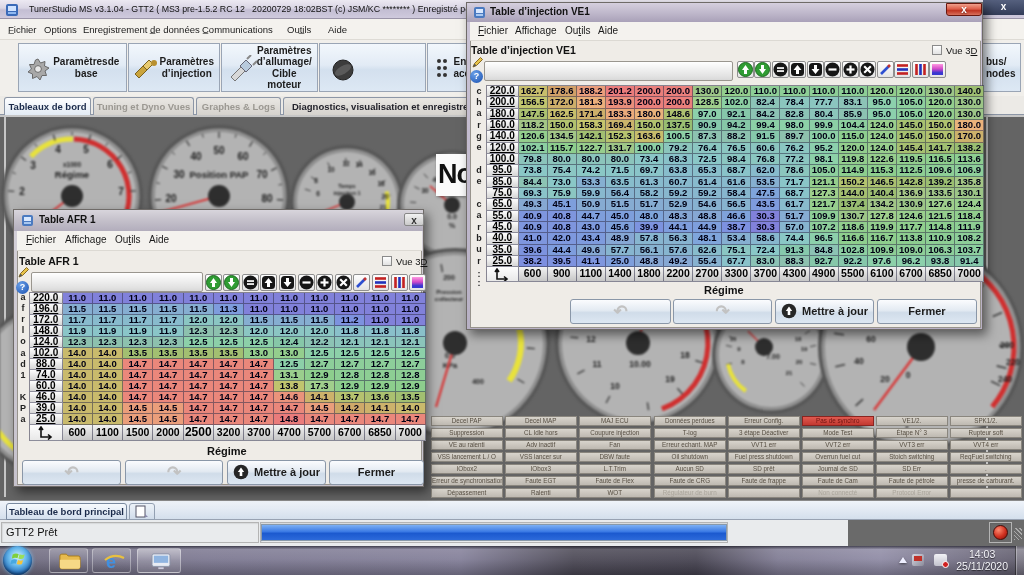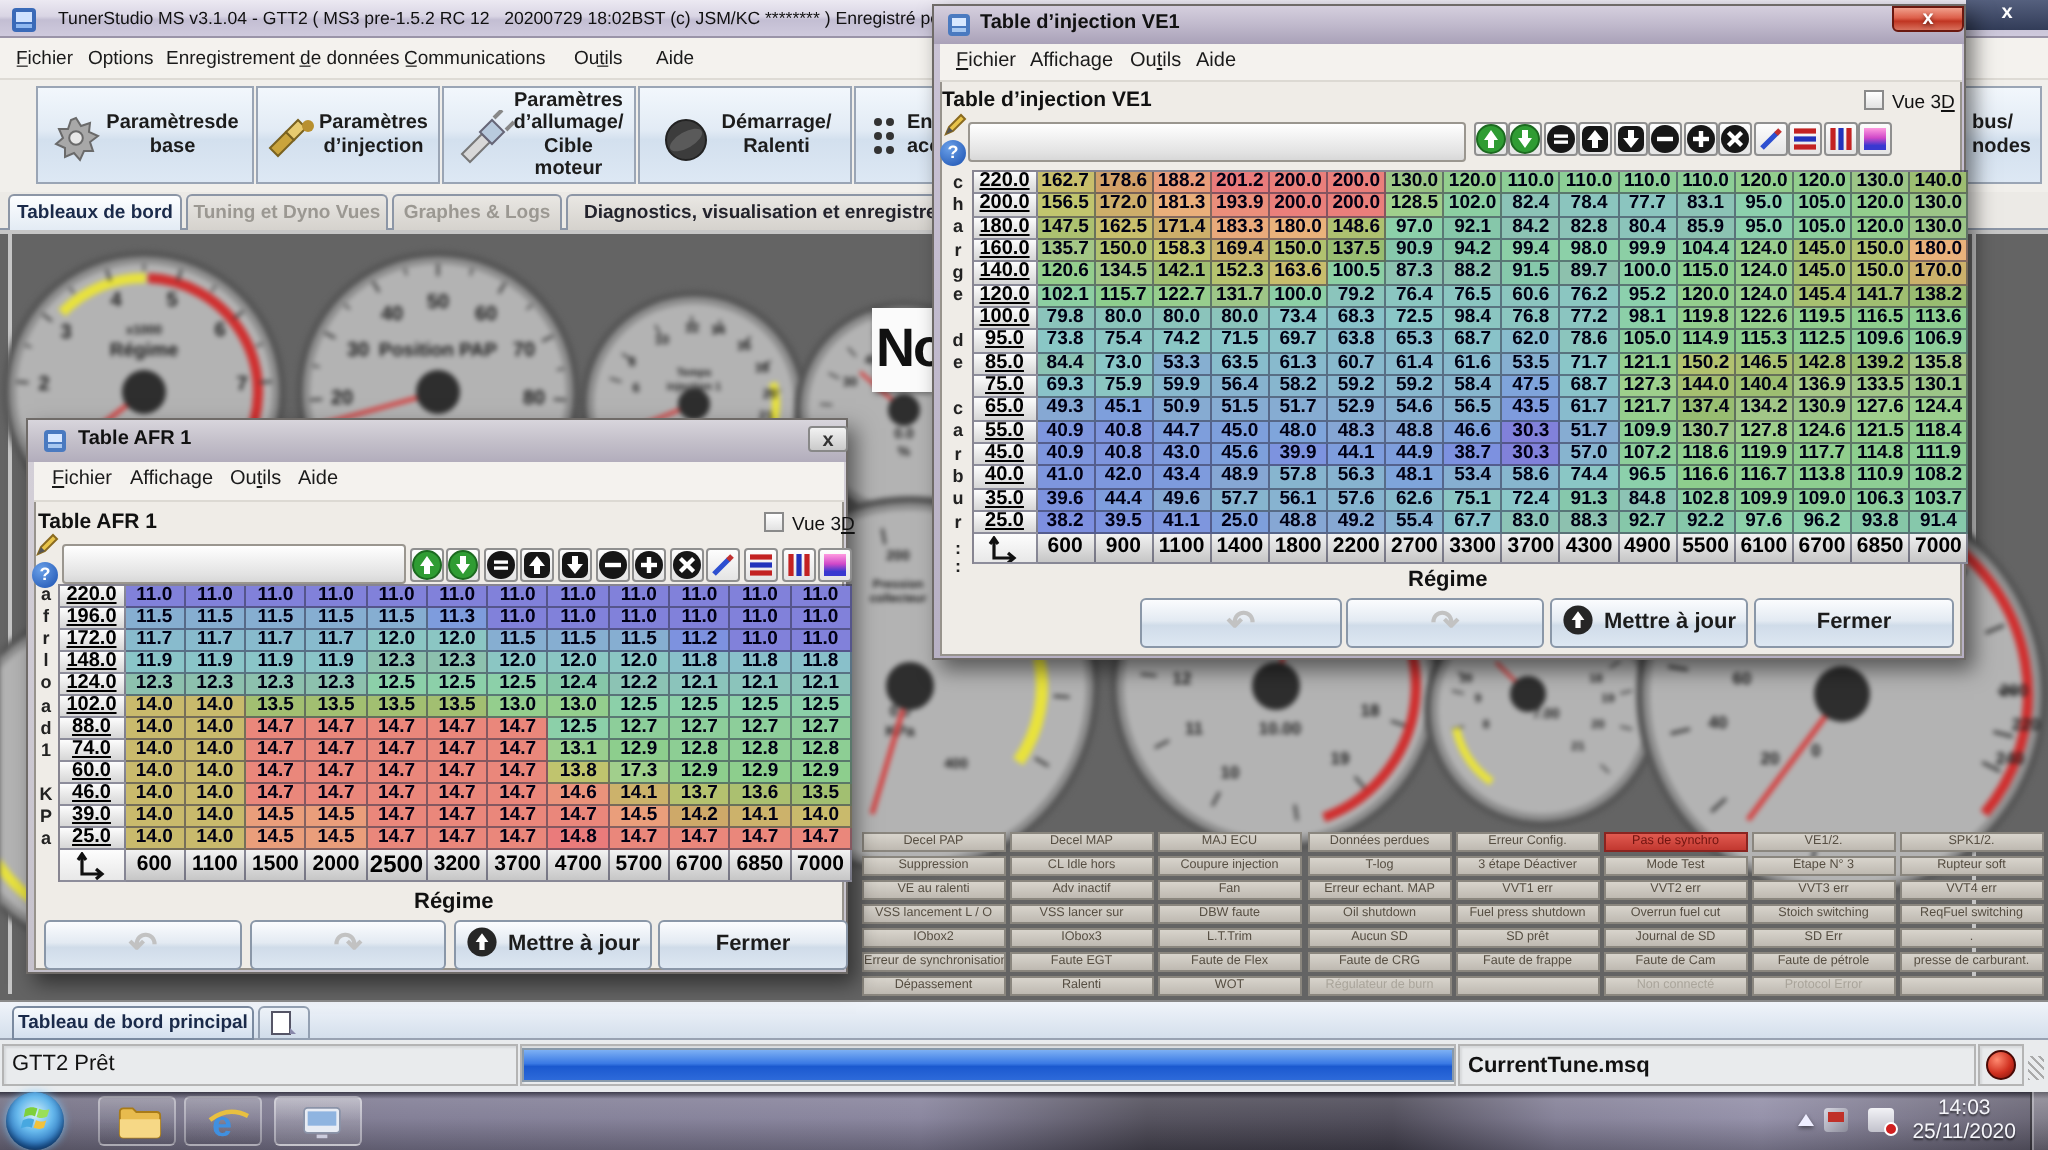--- a/index.html
+++ b/index.html
@@ -21,21 +21,21 @@
 #gsvg{position:absolute;left:0;top:0;filter:blur(1.3px)}
 #nobox{position:absolute;left:436px;top:39px;width:30px;height:42px;background:#fbfbfb;overflow:hidden;box-shadow:1px 1px 3px rgba(0,0,0,.4)}
 #nobox b{font-size:27px;color:#111;position:absolute;left:2px;top:5px;letter-spacing:-1px}
 .gb{position:absolute;width:71.5px;height:10.3px;background:linear-gradient(180deg,#d8d4cc,#beb9b1);border:1px solid #8a867e;font-size:6.3px;color:#564e42;filter:blur(.3px);text-align:center;line-height:8.5px;white-space:nowrap;overflow:hidden}
 .gbr{background:linear-gradient(180deg,#e05a50,#c23830);color:#701410;border-color:#8a2420}
 .gbd{color:#aaa59b}
 
 #btabs{left:0;top:500px;width:1024px;height:20px;background:linear-gradient(180deg,#f0f4fa,#d4dfec);border-top:1px solid #8a8a8a;border-bottom:1px solid #98a2b2;position:absolute}
 #btab1{position:absolute;left:6px;top:2px;width:121px;height:17px;background:linear-gradient(180deg,#f8fbfe,#d3dfee);border:1px solid #7a8aa0;border-radius:3px 3px 0 0;font-size:9.5px;font-weight:bold;color:#1a2a4a;text-align:center;line-height:16px}
 #btab2{position:absolute;left:129px;top:2px;width:26px;height:17px;background:linear-gradient(180deg,#eef3f9,#d0dcea);border:1px solid #93a0b2;border-radius:3px 3px 0 0}
-#status{left:0;top:520px;width:1024px;height:26px;background:#e9ebed;position:absolute;font-size:11px;color:#111}
+#status{left:0;top:520px;width:848px;height:26px;background:#e9ebed;position:absolute;font-size:11px;color:#111}
 .scell{position:absolute;top:2px;height:21px;border:1px solid #b4b4b4;box-shadow:inset 1px 1px 1px rgba(0,0,0,.08)}
 #pbar{position:absolute;left:261px;top:4px;width:466px;height:17px;background:linear-gradient(180deg,#7db0f4 0%,#3a79e4 45%,#1b59cf 55%,#2d6ada 100%);border:1px solid #8899aa}
 #conn{position:absolute;left:993px;top:5px;width:15px;height:15px;border-radius:50%;background:radial-gradient(circle at 35% 30%,#ff8a70,#d03020 55%,#7a100a);border:1px solid #4a0a06}
 
 #task{left:0;top:546px;width:1024px;height:29px;position:absolute;background:linear-gradient(90deg,#6e6a7e 0,#7b7790 20%,#827e98 45%,#4a4754 56%,#454250 68%,#7e7a92 76%,#8e8aa4 86%,#5e5a6a 100%)}
 #task:before{content:"";position:absolute;left:0;top:0;width:100%;height:100%;background:linear-gradient(180deg,rgba(20,20,30,.6) 0,rgba(255,255,255,.14) 12%,rgba(255,255,255,.07) 45%,rgba(0,0,0,.22) 100%)}
 .tkb{position:absolute;top:2px;height:25px;border:1px solid rgba(255,255,255,.35);border-radius:3px;background:linear-gradient(180deg,rgba(255,255,255,.22),rgba(255,255,255,.06) 50%,rgba(0,0,0,.08))}
 #clock{position:absolute;right:16px;top:2px;color:#f5f5fa;font-size:10.5px;text-align:center;line-height:12px;text-shadow:0 1px 1px rgba(0,0,0,.6)}
 #sdesk{position:absolute;right:0;top:0;width:9px;height:29px;background:linear-gradient(180deg,rgba(255,255,255,.25),rgba(255,255,255,.08));border-left:1px solid rgba(0,0,0,.5);box-shadow:inset 1px 0 0 rgba(255,255,255,.3)}
 
@@ -105,21 +105,20 @@
       <path d="M13 11 L19 5 L25 11 L19 17 Z" fill="#b8cadd" stroke="#667"></path>
       <path d="M20 4 L24 0 M26 10 L30 6" stroke="#888" stroke-width="2"></path>
     </svg>
     <div class="tx" style="padding-left:30px;line-height:11.5px">Paramètres<br>d’allumage/<br>Cible<br>moteur</div>
   </div>
 <div class="tbtn" style="left:318.5px;width:107.5px">
     <svg style="position:absolute;left:11px;top:14px" width="24" height="24" viewBox="0 0 24 24">
       <circle cx="12" cy="12" r="10" fill="#3c3c3c" stroke="#222"></circle>
       <ellipse cx="12" cy="12" rx="9" ry="4" fill="#5a5a5a" transform="rotate(-30 12 12)"></ellipse>
     </svg>
-    <div class="tx" style="padding-left:32px">Démarrage/<br>Ralenti</div>
   </div>
 <div class="tbtn" style="left:426.5px;width:110px">
     <svg style="position:absolute;left:6px;top:13px" width="16" height="26" viewBox="0 0 16 26">
       <circle cx="5" cy="4" r="2" fill="#333"></circle>
       <circle cx="11" cy="4" r="2" fill="#333"></circle>
       <circle cx="5" cy="11" r="2" fill="#333"></circle>
       <circle cx="11" cy="11" r="2" fill="#333"></circle>
       <circle cx="5" cy="18" r="2" fill="#333"></circle>
       <circle cx="11" cy="18" r="2" fill="#333"></circle>
     </svg>
@@ -398,23 +397,20 @@
         <rect x="1" y="1" width="9" height="11" fill="#fff" stroke="#556"></rect>
         <path d="M10 9 L13 12 L10 12 Z" fill="#88a"></path>
       </svg></div>
   </div>
 <div id="status">
 <div class="scell" style="left:1px;width:258px">
       <span style="position:absolute;left:4px;top:3px">GTT2 Prêt</span>
     </div>
 <div class="scell" style="left:260px;width:468px"></div>
 <div id="pbar"></div>
-<div class="scell" style="left:729px;width:259px">
-      <span style="position:absolute;left:4px;top:4px;font-weight:bold">CurrentTune.msq</span>
-    </div>
 <div class="scell" style="left:989px;width:23px"></div>
 <div id="conn"></div>
 <div style="position:absolute;left:1014px;top:8px;width:8px;height:12px;background:repeating-linear-gradient(45deg,#aaa 0 1px,transparent 1px 3px)"></div>
 </div>
 <div id="task">
 <div style="position:absolute;left:3px;top:0px;width:29px;height:29px;border-radius:50%;background:radial-gradient(circle at 50% 38%,#d8f2fc 0%,#66b8ec 38%,#2268b4 72%,#0c3a70 100%);box-shadow:0 0 4px rgba(120,200,255,.8),inset 0 -2px 3px rgba(0,0,0,.4)"><svg width="29" height="29" viewBox="0 0 27 27">
         <g transform="translate(13.5 14) scale(.75)">
           <path d="M-7 -3 C-3 -5 -1 -4 0 -3.5 L1.5 -8.5 C0 -9.2 -3 -10 -6 -8 Z" fill="#7ed03c"></path>
           <path d="M1 -3.2 C4 -2 6 -2.5 7.5 -3.4 L9 -8 C7 -7.2 5 -7.4 2.5 -8.3 Z" fill="#9adf5a"></path>
           <path d="M-7.6 -1 C-4 -3 -1.5 -2 -0.5 -1.5 L-2 3.5 C-3.5 2.8 -5.5 2.6 -8.9 4 Z" fill="#48a8e0"></path>
@@ -882,21 +878,21 @@
       <div style="background:#86c7aa;line-height:10.1px">92.1</div>
       <div style="background:#8cc3b4;line-height:10.1px">84.2</div>
       <div style="background:#8cc3b7;line-height:10.1px">82.8</div>
       <div style="background:#8bc4ba;line-height:10.1px">80.4</div>
       <div style="background:#8cc2b2;line-height:10.1px">85.9</div>
       <div style="background:#8cd0ad;line-height:10.1px">95.0</div>
       <div style="background:#8dcf9d;line-height:10.1px">105.0</div>
       <div style="background:#93ce8d;line-height:10.1px">120.0</div>
       <div style="background:#9cc587;line-height:10.1px">130.0</div>
       <div class="rh" style="font-size:10px;line-height:9px"><span>160.0</span></div>
-      <div style="background:#a4c686;line-height:10.1px">135.7</div>
+      <div style="background:#a4c686;line-height:10.1px">118.2</div>
       <div style="background:#b1c26f;line-height:10.1px">150.0</div>
       <div style="background:#c5c56d;line-height:10.1px">158.3</div>
       <div style="background:#cbb36b;line-height:10.1px">169.4</div>
       <div style="background:#b1c26f;line-height:10.1px">150.0</div>
       <div style="background:#98bd71;line-height:10.1px">137.5</div>
       <div style="background:#86c8ac;line-height:10.1px">90.9</div>
       <div style="background:#86c7a7;line-height:10.1px">94.2</div>
       <div style="background:#8ccfa6;line-height:10.1px">99.4</div>
       <div style="background:#8cd0a8;line-height:10.1px">98.0</div>
       <div style="background:#8ccfa5;line-height:10.1px">99.9</div>

